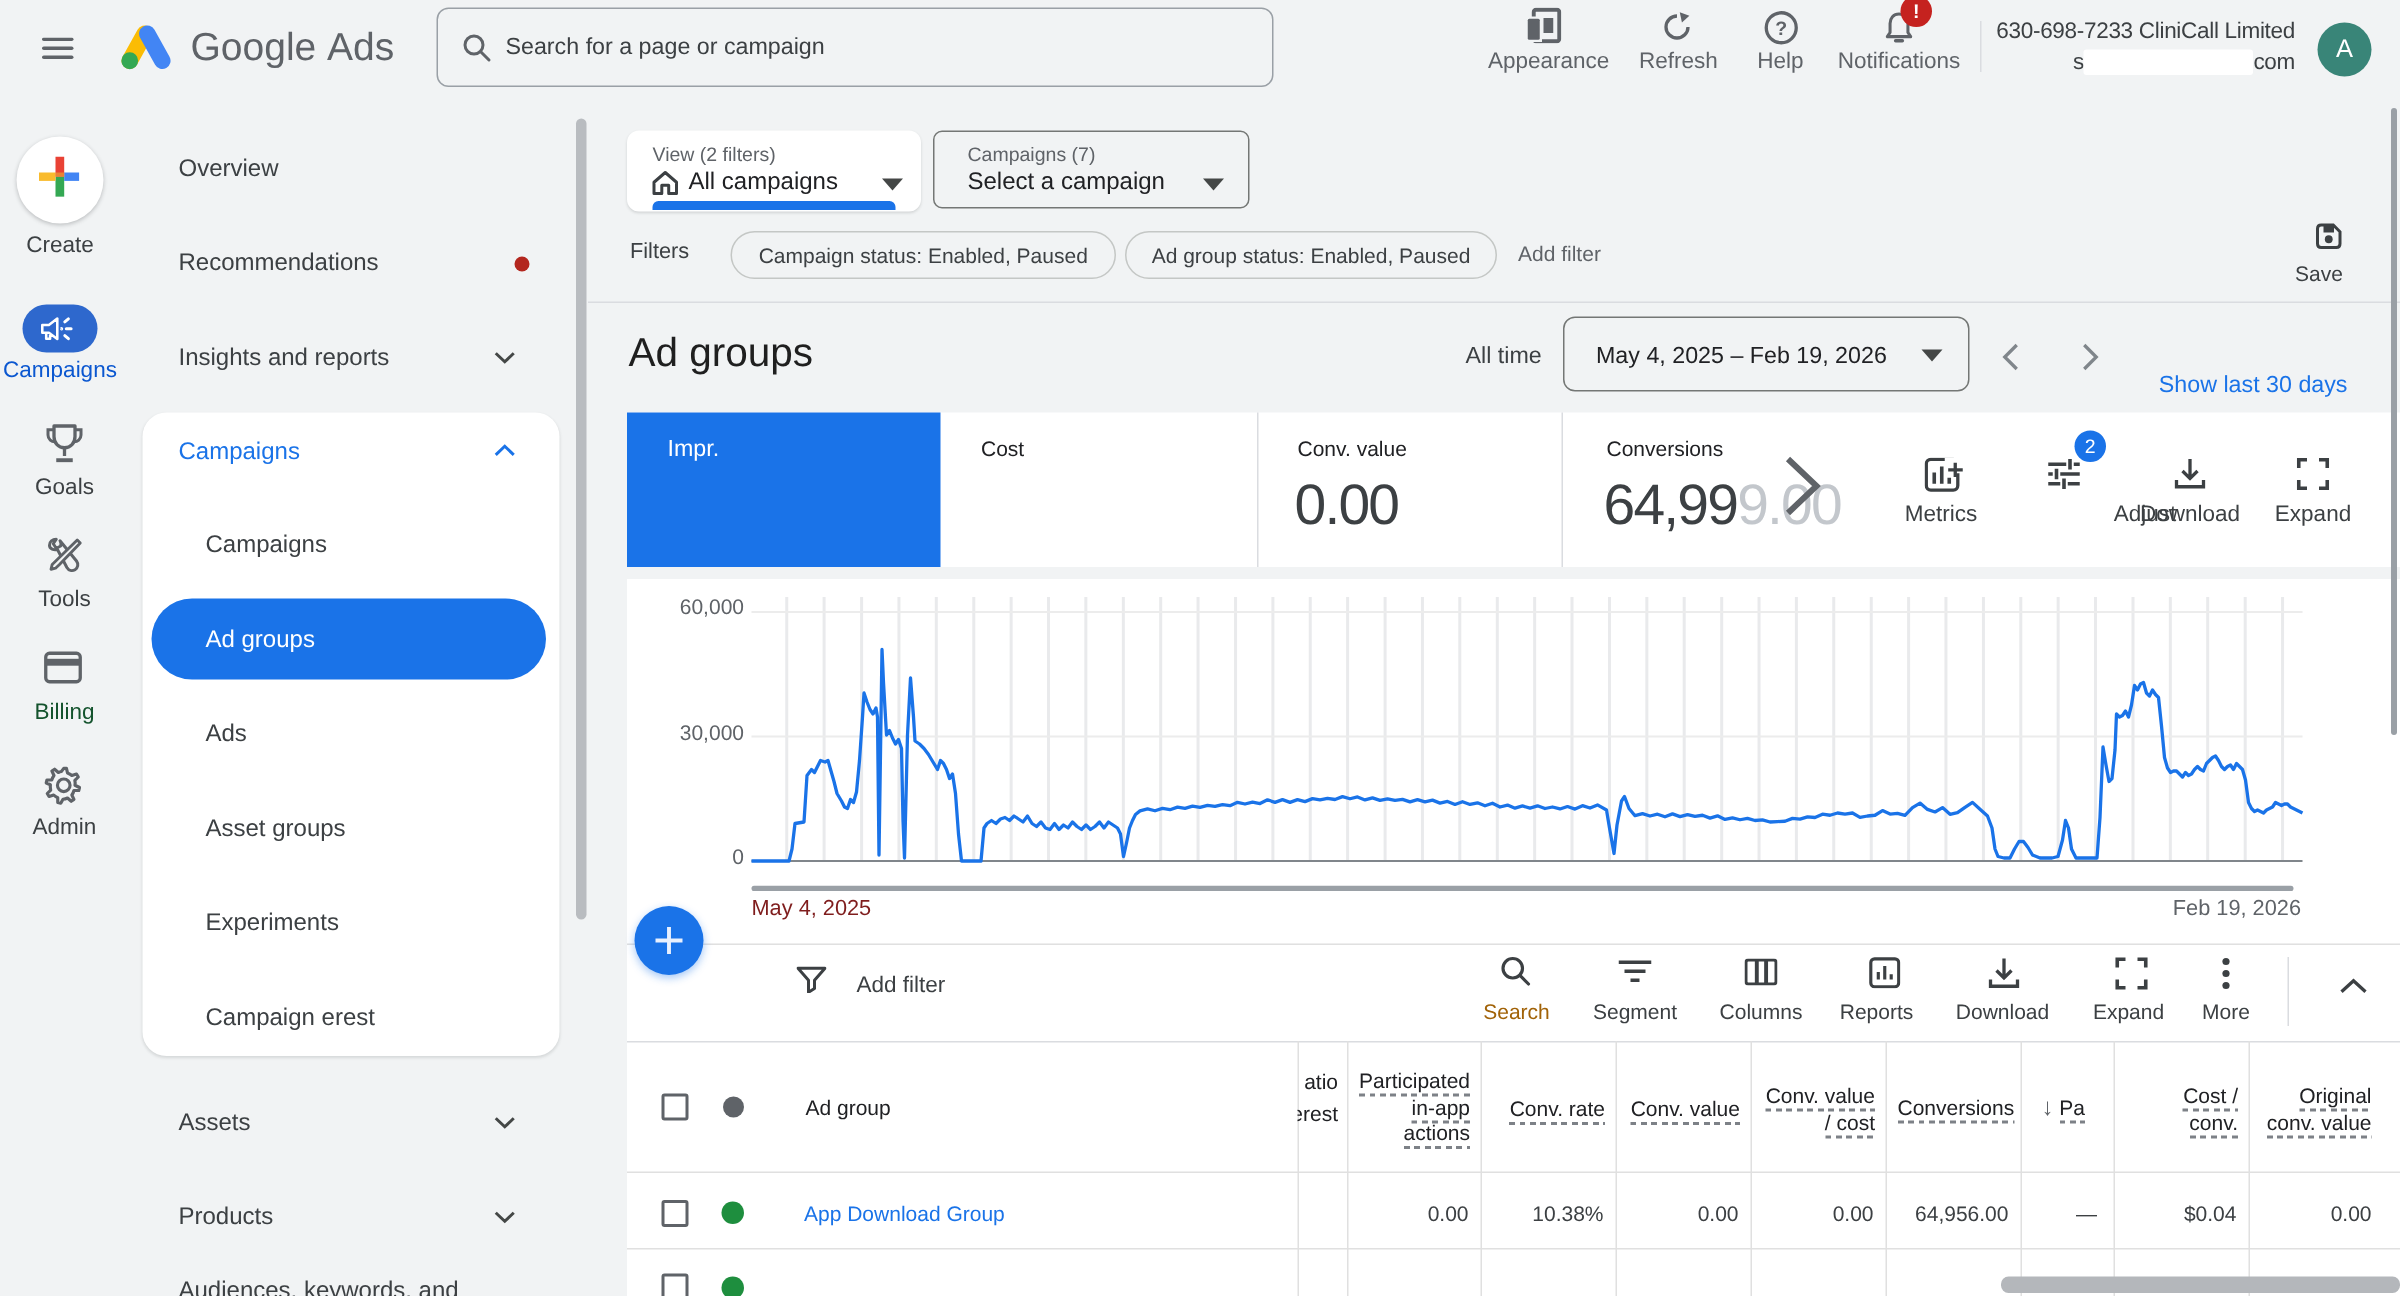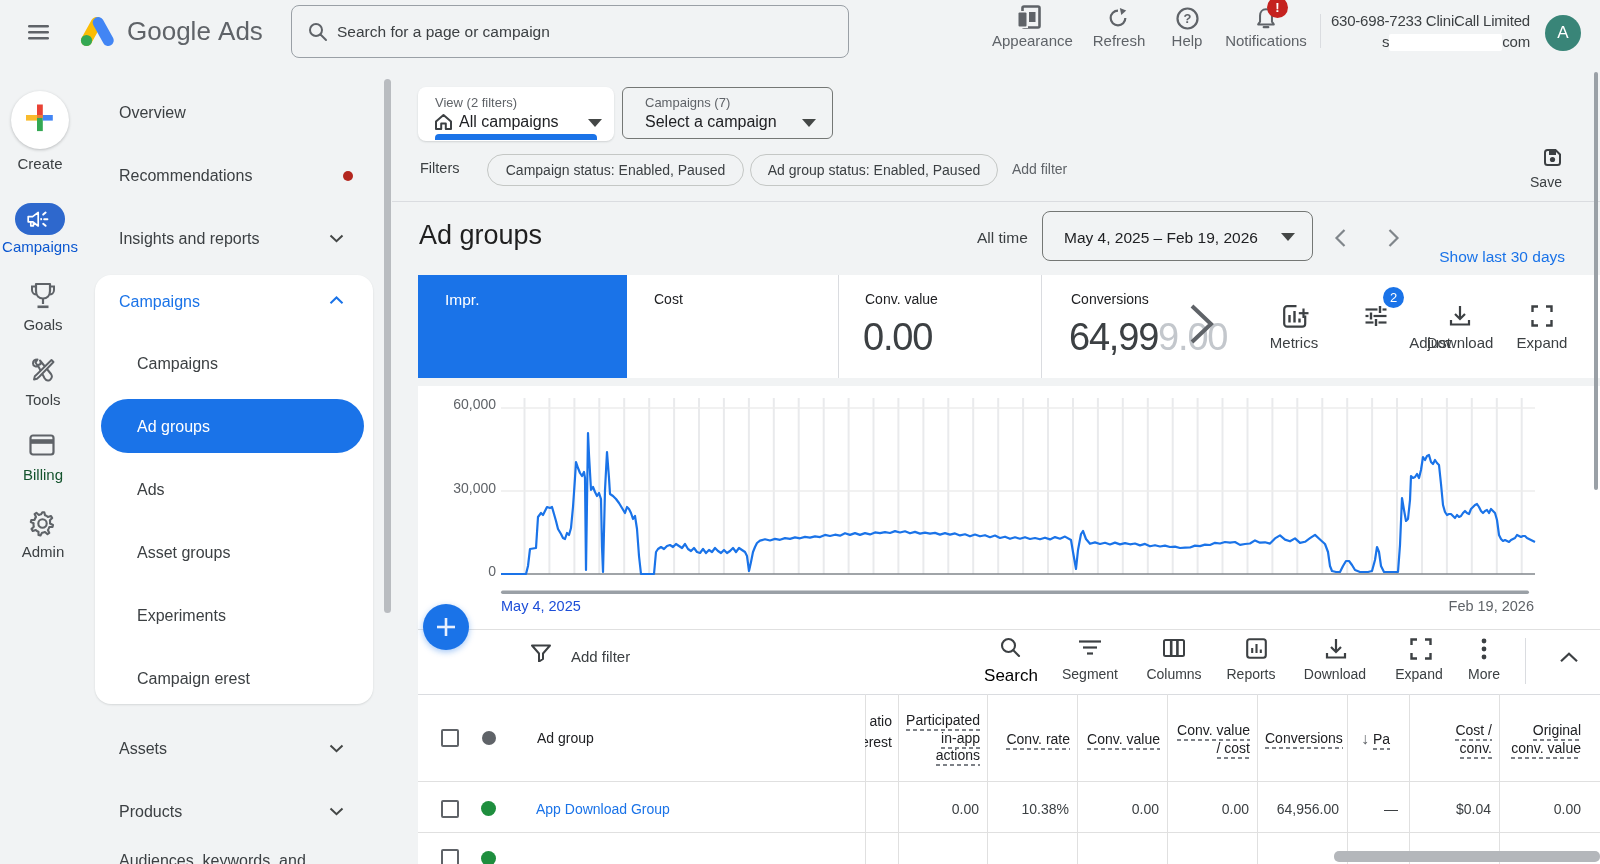--- a/index.html
+++ b/index.html
@@ -260,38 +260,38 @@
   <line x1="1103.7" y1="12" x2="1103.7" y2="188" stroke="#e9eaec" stroke-width="2"></line>
   <line x1="83" y1="22" x2="1117" y2="22" stroke="#ececec" stroke-width="1.4"></line>
   <line x1="83" y1="105" x2="1117" y2="105" stroke="#ececec" stroke-width="1.4"></line>
   <line x1="83" y1="188" x2="1117" y2="188" stroke="#80868b" stroke-width="1.4"></line>
   <polyline points="83,188 108,188 110,180 112,163 118,162 120,131 123,127 125,129 127,125 129,121 132,122 134,121 136,128 138,135 140,143 143,148 145,152 147,153 149,147 151,149 153,142 155,121 157,92 158,76 160,82 162,87 164,90 166,86 167,92 168,184 170,47 171,69 173,104 175,101 177,106 179,110 181,107 183,113 184,161 185,186 187,104 189,66 191,92 192,108 195,110 198,113 201,117 204,122 207,127 209,121 211,123 213,127 215,133 217,130 219,143 221,170 223,188 236,188 238,166 240,163 243,161 246,163 249,160 252,159 255,161 258,158 261,160 264,162 267,158 270,163 273,165 276,162 279,166 282,167 285,163 288,167 291,164 294,166 297,162 300,165 303,167 306,164 309,167 312,165 315,162 318,166 321,162 324,164 327,166 329,170 331,185 333,176 335,166 337,161 339,157 342,154.6 347,153.3 352,154.5 357,152.9 362,153.8 367,152.1 372,152.9 377,151.4 382,152.3 387,150.9 392,151.6 397,150.4 402,151.1 407,148.9 412,150.0 417,148.7 422,149.7 427,147.2 432,148.9 437,147.1 442,148.9 447,147.1 452,148.4 457,146.4 462,147.2 467,146.2 472,147.0 477,145.1 482,146.5 487,145.3 492,147.3 497,145.9 502,147.6 507,146.6 512,147.6 517,146.9 522,148.6 527,147.1 532,148.6 537,147.4 542,149.4 547,148.3 552,150.3 557,148.5 562,150.3 567,149.2 572,151.2 577,149.5 582,152.0 587,150.7 592,152.8 597,151.3 602,152.7 607,151.2 612,153.0 617,152.0 622,153.3 627,151.7 632,153.4 637,151.1 642,152.7 647,150.6 653,154 655,166 658,183 660,164 663,148 665,145 668,153 672,157.8 677,156.4 682,158.0 687,156.8 692,158.5 697,156.6 702,158.4 707,157.1 712,158.3 717,157.5 722,159.4 727,157.9 732,160.3 737,159.2 742,160.5 747,159.6 752,161.0 757,160.6 762,162.0 767,161.7 772,161.5 777,159.6 782,160.1 787,158.6 792,159.0 797,156.8 802,157.5 807,156.0 812,156.7 817,156.0 822,158.9 827,158.0 832,157.5 837,154.4 842,156.7 847,156.3 852,157.6 857,152.4 862,149.4 867,153.6 872,155.3 877,152.4 882,156.9 887,155.8 892,152.2 897,148.9 902,153.5 907,158.0 910,166 912,180 914,185 918,186 922,186 925,180 928,175 931,175 934,179 937,184 942,186 946,186 950,186 954,185 957,174 959,161 961,166 963,180 966,186 972,186 977,186 980,186 982,159 984,112 986,124 988,135 990,133 992,114 993,90 995,92 997,91 999,88 1001,92 1003,84 1005,71 1007,74 1009,70 1011,69 1013,76 1015,78 1017,74 1019,77 1021,79 1023,98 1025,119 1027,126 1029,129 1031,128 1033,128 1035,130 1037,132 1039,129 1041,131 1043,130 1045,127 1047,125 1049,127 1051,128 1053,123 1055,121 1057,119 1059,118 1061,121 1063,125 1065,127 1067,125 1069,124 1071,127 1073,123 1075,125 1077,127 1079,134 1081,149 1083,153 1085,155 1087,154 1089,155 1091,156 1093,154 1095,153 1097,152 1099,149 1101,150 1103,151 1105,150 1107,150 1109,152 1111,153 1113,154 1115,155 1117,156" fill="none" stroke="#1a73e8" stroke-width="2.2" stroke-linejoin="round"></polyline>
   <rect x="83" y="204.5" width="1028" height="3.5" rx="1.7" fill="#9aa0a6"></rect>
 </svg>
 <div class="abs" style="left:418px;top:396px;width:78px;text-align:right;font-size:14px;color:#5f6368;">60,000</div>
 <div class="abs" style="left:418px;top:480px;width:78px;text-align:right;font-size:14px;color:#5f6368;">30,000</div>
 <div class="abs" style="left:418px;top:563px;width:78px;text-align:right;font-size:14px;color:#5f6368;">0</div>
-<div class="abs" style="left:501px;top:598px;font-size:14.5px;color:#1d4ed8;">May 4, 2025</div>
+<div class="abs" style="left:501px;top:598px;font-size:14.5px;color:#7f1d1d;">May 4, 2025</div>
 <div class="abs" style="left:1334px;top:598px;width:200px;text-align:right;font-size:14.5px;color:#5f6368;">Feb 19, 2026</div>
 
 <div class="abs" style="left:418px;top:629px;width:1182px;height:65px;background:#fff;border-top:1px solid #e0e0e0;"></div>
 <div class="abs" style="left:423px;top:604px;width:46px;height:46px;border-radius:50%;background:#1a73e8;box-shadow:0 2px 6px rgba(26,115,232,.4);"></div>
 <svg class="abs" style="left:435px;top:616px" width="22" height="22" viewBox="0 0 22 22">
   <line x1="11" y1="2" x2="11" y2="20" stroke="#e8f0fe" stroke-width="2.6"></line>
   <line x1="2" y1="11" x2="20" y2="11" stroke="#e8f0fe" stroke-width="2.6"></line>
 </svg>
 <svg class="abs" style="left:531px;top:644px" width="20" height="18" viewBox="0 0 20 18">
   <path d="M1 1.5 L19 1.5 L12 9.5 L12 15 L8 17.5 L8 9.5 Z" fill="none" stroke="#3c4043" stroke-width="2" stroke-linejoin="round"></path>
 </svg>
 <div class="abs" style="left:571px;top:648px;font-size:15px;color:#3c4043;">Add filter</div>
 <svg class="abs" style="left:1000px;top:637px" width="21" height="21" viewBox="0 0 21 21">
   <circle cx="8.5" cy="8.5" r="6.5" fill="none" stroke="#3c4043" stroke-width="2.1"></circle>
   <line x1="13.3" y1="13.3" x2="19" y2="19" stroke="#3c4043" stroke-width="2.1" stroke-linecap="round"></line>
 </svg>
-<div class="abs" style="left:971px;top:666px;width:80px;text-align:center;font-size:17px;color:#000000;">Search</div>
+<div class="abs" style="left:971px;top:666px;width:80px;text-align:center;font-size:14px;color:#a16207;">Search</div>
 <svg class="abs" style="left:1079px;top:640px" width="22" height="15" viewBox="0 0 22 15">
   <line x1="0" y1="1.5" x2="22" y2="1.5" stroke="#3c4043" stroke-width="2.2"></line>
   <line x1="4" y1="7.5" x2="18" y2="7.5" stroke="#3c4043" stroke-width="2.2"></line>
   <line x1="8" y1="13.5" x2="14" y2="13.5" stroke="#3c4043" stroke-width="2.2"></line>
 </svg>
 <div class="abs" style="left:1050px;top:666px;width:80px;text-align:center;font-size:14px;color:#3c4043;">Segment</div>
 <svg class="abs" style="left:1163px;top:639px" width="22" height="18" viewBox="0 0 22 18">
   <rect x="1" y="1" width="20" height="16" rx="1.5" fill="none" stroke="#3c4043" stroke-width="2"></rect>
   <line x1="8.2" y1="1" x2="8.2" y2="17" stroke="#3c4043" stroke-width="2.6"></line>
   <line x1="14.4" y1="1" x2="14.4" y2="17" stroke="#3c4043" stroke-width="2.6"></line>

